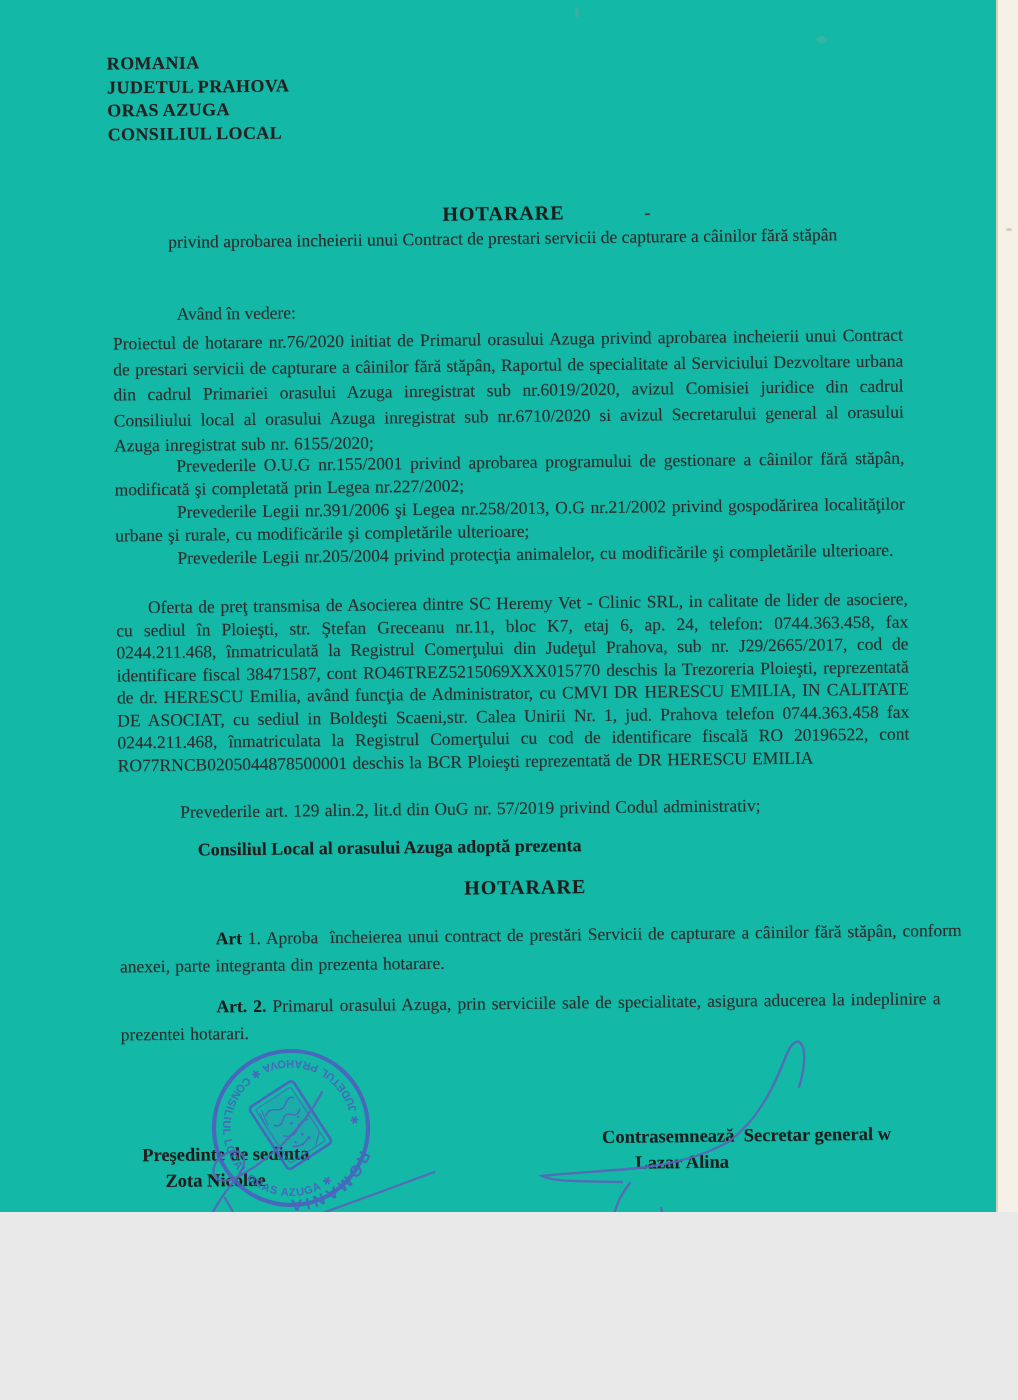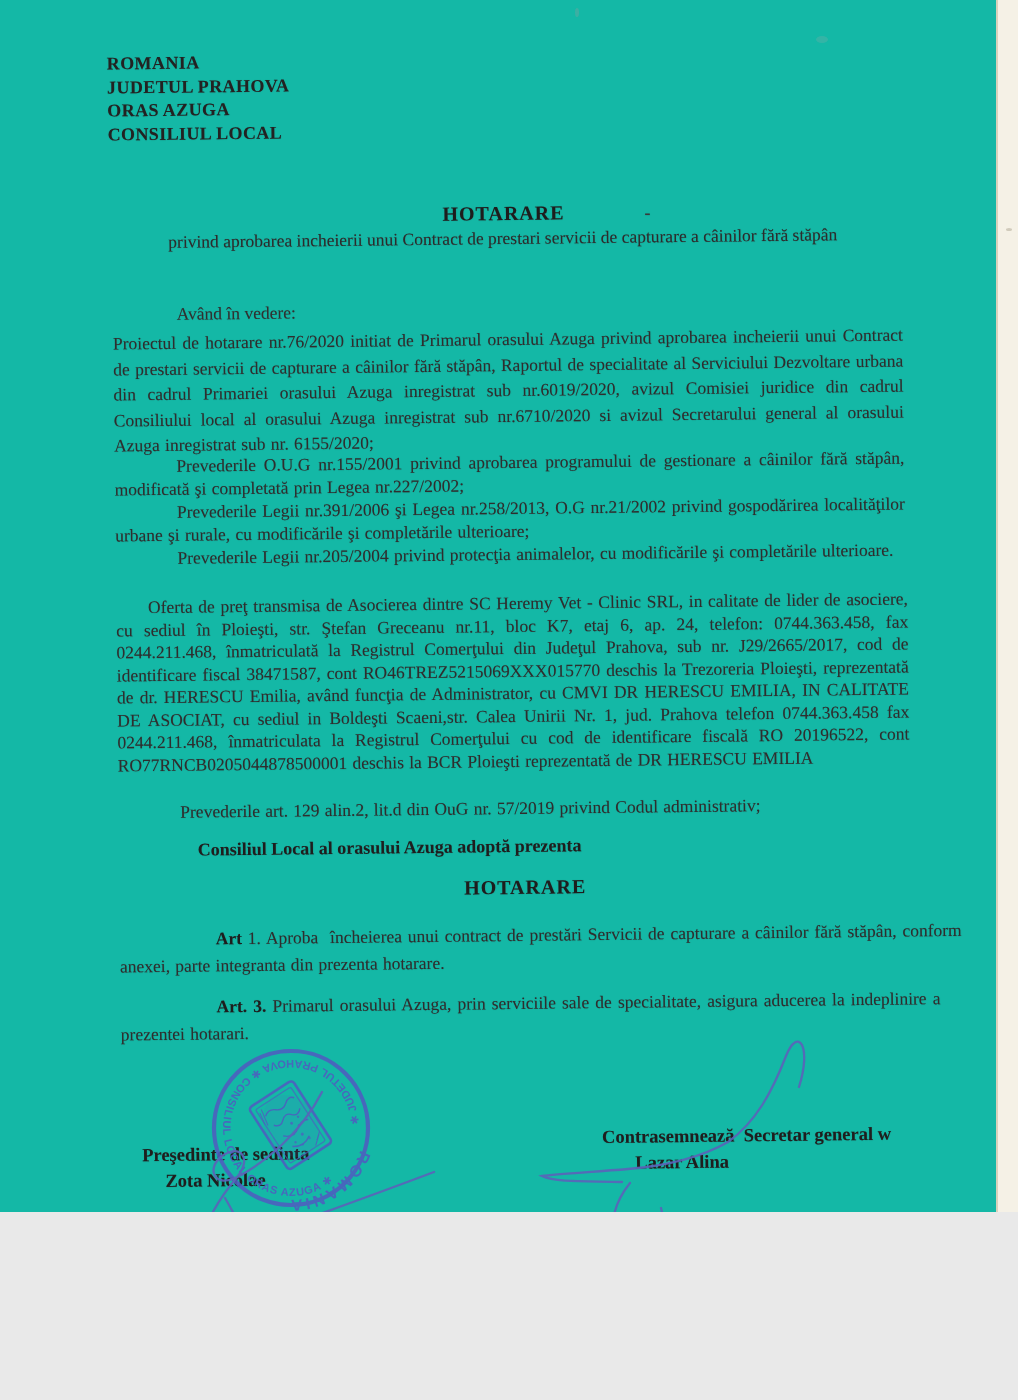--- a/index.html
+++ b/index.html
@@ -90,21 +90,21 @@
     <p class="abs para p3">Prevederile Legii nr.391/2006 şi Legea nr.258/2013, O.G nr.21/2002 privind gospodărirea localităţilor urbane şi rurale, cu modificările şi completările ulterioare;</p>
     <p class="abs para p4">Prevederile Legii nr.205/2004 privind protecţia animalelor, cu modificările şi completările ulterioare.</p>
     <p class="abs para p5">Oferta de preţ transmisa de Asocierea dintre SC Heremy Vet - Clinic SRL, in calitate de lider de asociere, cu sediul în Ploieşti, str. Ştefan Greceanu nr.11, bloc K7, etaj 6, ap. 24, telefon: 0744.363.458, fax 0244.211.468, înmatriculată la Registrul Comerţului din Judeţul Prahova, sub nr. J29/2665/2017, cod de identificare fiscal 38471587, cont RO46TREZ5215069XXX015770 deschis la Trezoreria Ploieşti, reprezentată de dr. HERESCU Emilia, având funcţia de Administrator, cu CMVI DR HERESCU EMILIA, IN CALITATE DE ASOCIAT, cu sediul in Boldeşti Scaeni,str. Calea Unirii Nr. 1, jud. Prahova telefon 0744.363.458 fax 0244.211.468, înmatriculata la Registrul Comerţului cu cod de identificare fiscală RO 20196522, cont RO77RNCB0205044878500001 deschis la BCR Ploieşti reprezentată de DR HERESCU EMILIA</p>
     <p class="abs para p6">Prevederile art. 129 alin.2, lit.d din OuG nr. 57/2019 privind Codul administrativ;</p>
 
     <div class="abs adoption b">Consiliul Local al orasului Azuga adoptă prezenta</div>
     <div class="abs h2">HOTARARE</div>
 
     <p class="abs para art1"><span class="art-label">Art</span><span class="pre"> 1. Aproba  încheierea unui contract de prestări Servicii de capturare a câinilor fără stăpân, conform anexei, parte integranta din prezenta hotarare.</span></p>
 
-    <p class="abs para art2"><span class="art-label">Art. 3.</span><span class="pre"> Primarul orasului Azuga, prin serviciile sale de specialitate, asigura aducerea la indeplinire a prezentei hotarari.</span></p>
+    <p class="abs para art2"><span class="art-label">Art. 2.</span><span class="pre"> Primarul orasului Azuga, prin serviciile sale de specialitate, asigura aducerea la indeplinire a prezentei hotarari.</span></p>
 
     <div class="abs sigrole-l b">Preşedinte de sedinta</div>
     <div class="abs signame-l b">Zota Nicolae</div>
 
     <div class="abs sigrole-r b pre">Contrasemnează  Secretar general w</div>
     <div class="abs signame-r b">Lazar Alina</div>
 
     <div class="abs date b">Azuga 26.05.2020</div>
     <div class="abs num b">Nr. 75</div>
   </div>

